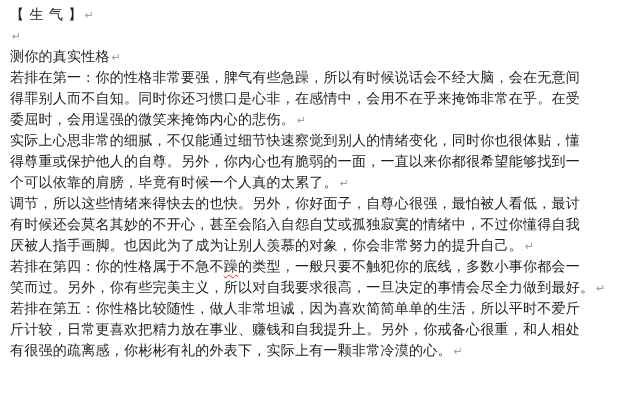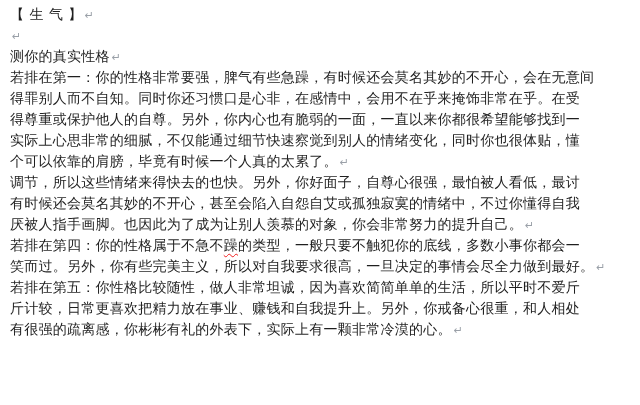--- a/index.html
+++ b/index.html
@@ -51,25 +51,28 @@
   </div>
 
   <div class="line">
     <span class="ret">↵</span>
   </div>
 
   <div class="line">
     <span>测你的真实性格</span><span class="ret">↵</span>
   </div>
 
-  <div class="line"><span>若排在第一：你的性格非常要强，脾气有些急躁，有时候还会莫名其妙的不开心，会在无意间</span></div>
+  <div class="line"><span>若排在第一：你的性格非常要强，脾气有些急躁，所以有时候说话会不经大脑，会在无意间</span></div>
   <div class="line"><span>得罪别人而不自知。同时你还习惯口是心非，在感情中，会用不在乎来掩饰非常在乎。在受</span></div>
+  <div class="line">
+    <span>委屈时，会用逞强的微笑来掩饰内心的悲伤。</span><span class="ret">↵</span>
+  </div>
 
+  <div class="line"><span>实际上心思非常的细腻，不仅能通过细节快速察觉到别人的情绪变化，同时你也很体贴，懂</span></div>
   <div class="line"><span>得尊重或保护他人的自尊。另外，你内心也有脆弱的一面，一直以来你都很希望能够找到一</span></div>
-  <div class="line"><span>实际上心思非常的细腻，不仅能通过细节快速察觉到别人的情绪变化，同时你也很体贴，懂</span></div>
   <div class="line">
     <span>个可以依靠的肩膀，毕竟有时候一个人真的太累了。</span><span class="ret">↵</span>
   </div>
 
   <div class="line"><span>调节，所以这些情绪来得快去的也快。另外，你好面子，自尊心很强，最怕被人看低，最讨</span></div>
   <div class="line"><span>有时候还会莫名其妙的不开心，甚至会陷入自怨自艾或孤独寂寞的情绪中，不过你懂得自我</span></div>
   <div class="line">
     <span>厌被人指手画脚。也因此为了成为让别人羡慕的对象，你会非常努力的提升自己。</span><span class="ret">↵</span>
   </div>
 

